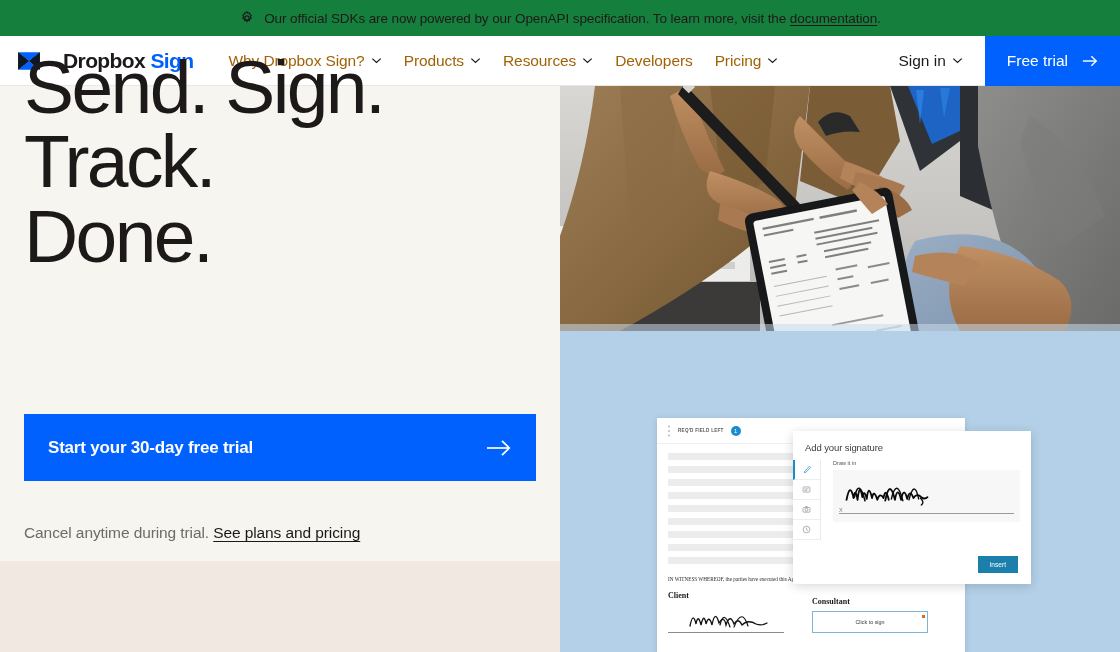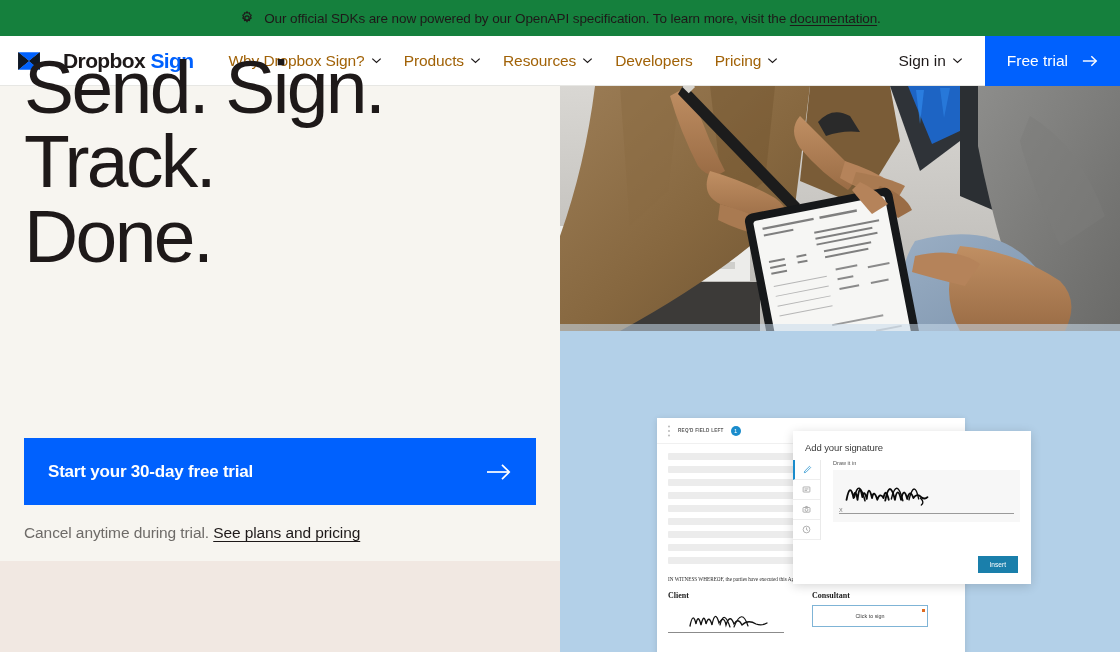--- a/index.html
+++ b/index.html
@@ -78,21 +78,21 @@
   .hero-left-bottom {
     position: absolute; left: 0; top: 561px; width: 560px; height: 91px;
     background: #f1e8e2;
   }
   .headline {
     position: absolute; left: 24px; top: 50px;
     font-size: 75px; line-height: 0.99; font-weight: normal;
     color: #1e1919; letter-spacing: -2.6px;
   }
   .cta-btn {
-    position: absolute; left: 24px; top: 438px;
+    position: absolute; left: 24px; top: 414px;
     width: 512px; height: 67px;
     background: #0061fe; border: none; cursor: pointer;
     display: flex; align-items: center; justify-content: space-between;
     padding: 10px 24px; font-family: inherit;
   }
   .cta-label {
     color: #ffffff; font-size: 17px; font-weight: bold; letter-spacing: -0.2px;
   }
   .arrow-lg { width: 26px; height: 20px; display: block; }
   .sub-line {
@@ -135,21 +135,21 @@
   }
   .skel-wrap { padding: 9px 11px 0 11px; }
   .skel {
     height: 7px; background: #ececec; margin-bottom: 6px; border-radius: 1px;
   }
   .doc-footer { padding: 6px 11px 0 11px; }
   .doc-witness {
     font-family: "Liberation Serif", serif;
     font-size: 5.2px; color: #2b2b2b; margin-bottom: 9px;
   }
-  .sign-cols { display: flex; gap: 28px; }
+  .sign-cols { display: flex; gap: 28px; align-items: flex-end; }
   .sign-col { width: 116px; }
   .sign-col-title {
     font-family: "Liberation Serif", serif;
     font-size: 8px; font-weight: bold; color: #1a1a1a; margin-bottom: 5px;
   }
   .sig-img { width: 100%; height: 26px; display: block; }
   .sig-rule { border-bottom: 0.8px solid #8b8b8b; margin-top: 1px; }
   .click-to-sign {
     position: relative; border: 1px solid #7fb4d6; background: #fff;
     height: 22px; display: flex; align-items: center; justify-content: center;

